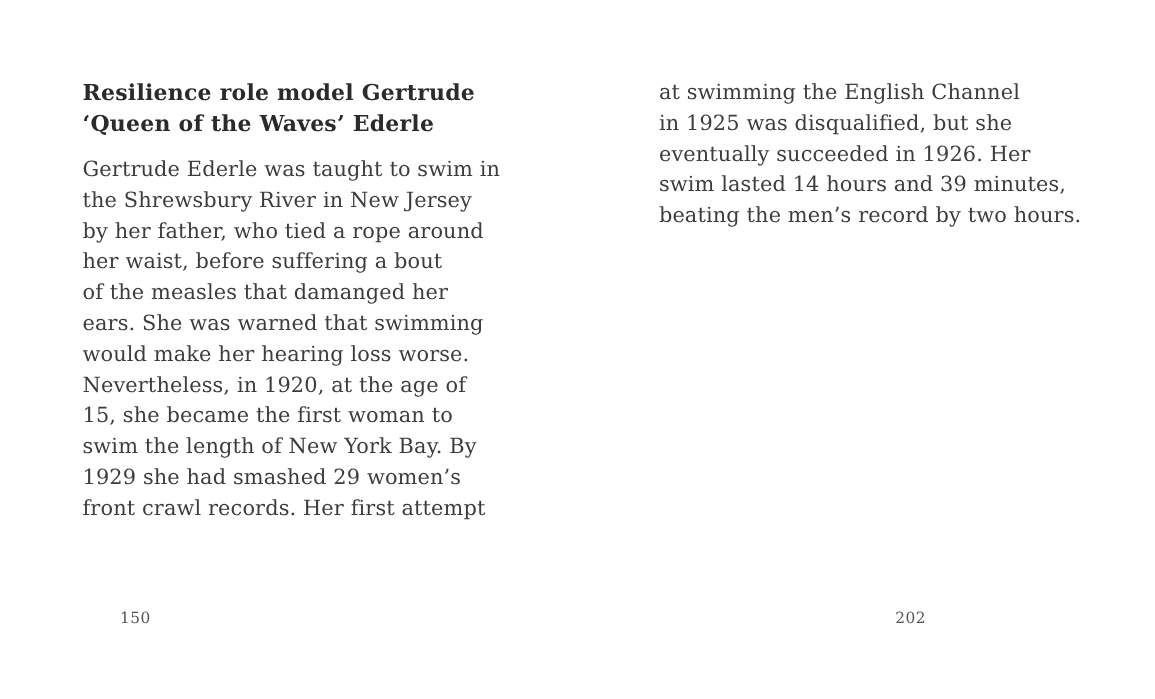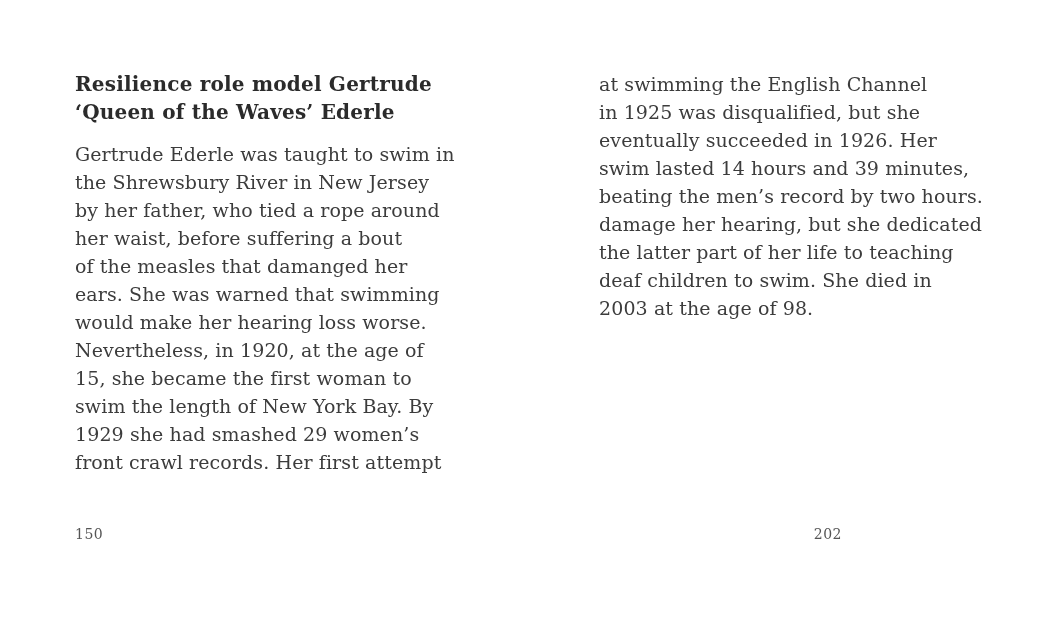--- a/index.html
+++ b/index.html
@@ -50,25 +50,26 @@
     letter-spacing: 0.1px;
   }
   .mixed-line {
     white-space: normal;
   }
   .mixed-line em {
     font-style: italic;
   }
   .folio {
     position: absolute;
-    top: 526px;
+    top: 554px;
     font-size: 14px;
     line-height: 16px;
     color: var(--page-number-text, #555555);
     letter-spacing: 0.5px;
+    margin-left: 34px;
   }
   .folio-left  { left: 75px; }
   .folio-right { right: 73px; }
 </style>
 </head>
 <body>
 
 <div class="spread">
 
   <section class="page-left">
@@ -87,23 +88,19 @@
 1929 she had smashed 29 women’s
 front crawl records. Her first attempt</p>
   </section>
 
   <section class="page-right">
     <p class="body-text">at swimming the English Channel
 in 1925 was disqualified, but she
 eventually succeeded in 1926. Her
 swim lasted 14 hours and 39 minutes,
 beating the men’s record by two hours.</p>
-    <p class="body-text">damage her hearing, but she dedicated
-the latter part of her life to teaching
-deaf children to swim. She died in
-2003 at the age of 98.</p>
   </section>
 
   <div class="folio folio-left">150</div>
 
   <div class="folio folio-right">202</div>
 
 </div>
 
 </body></html>

